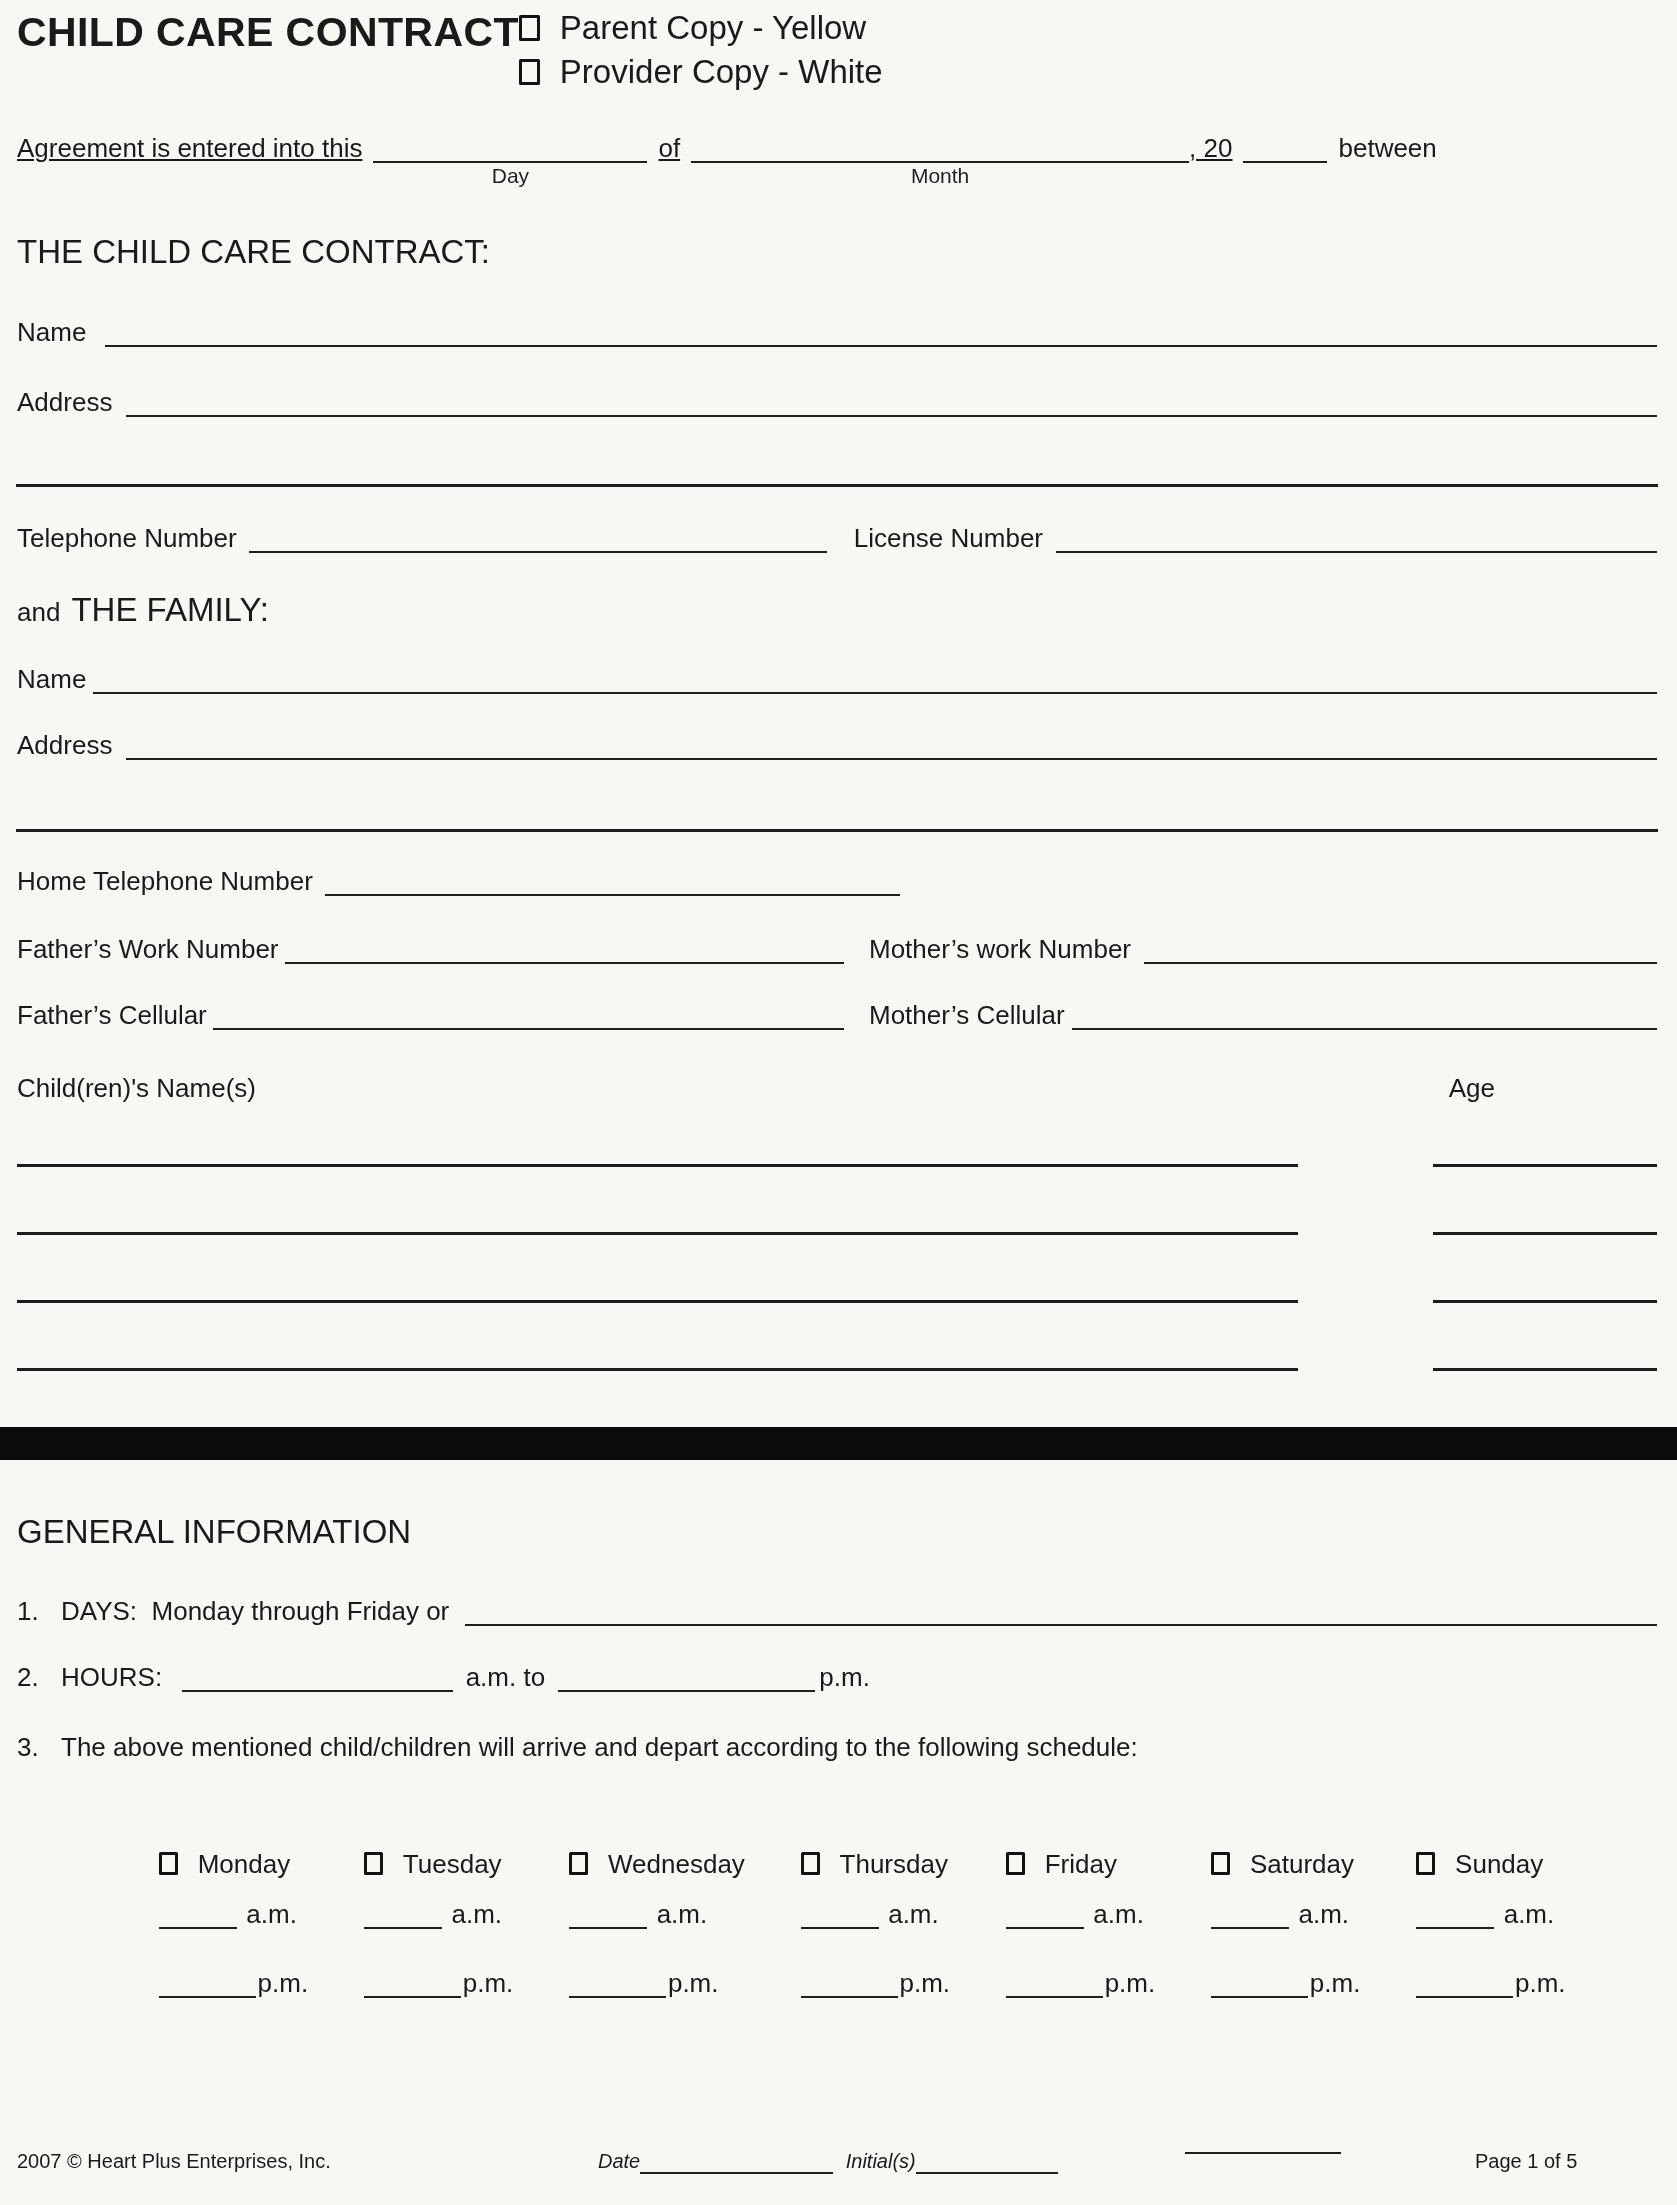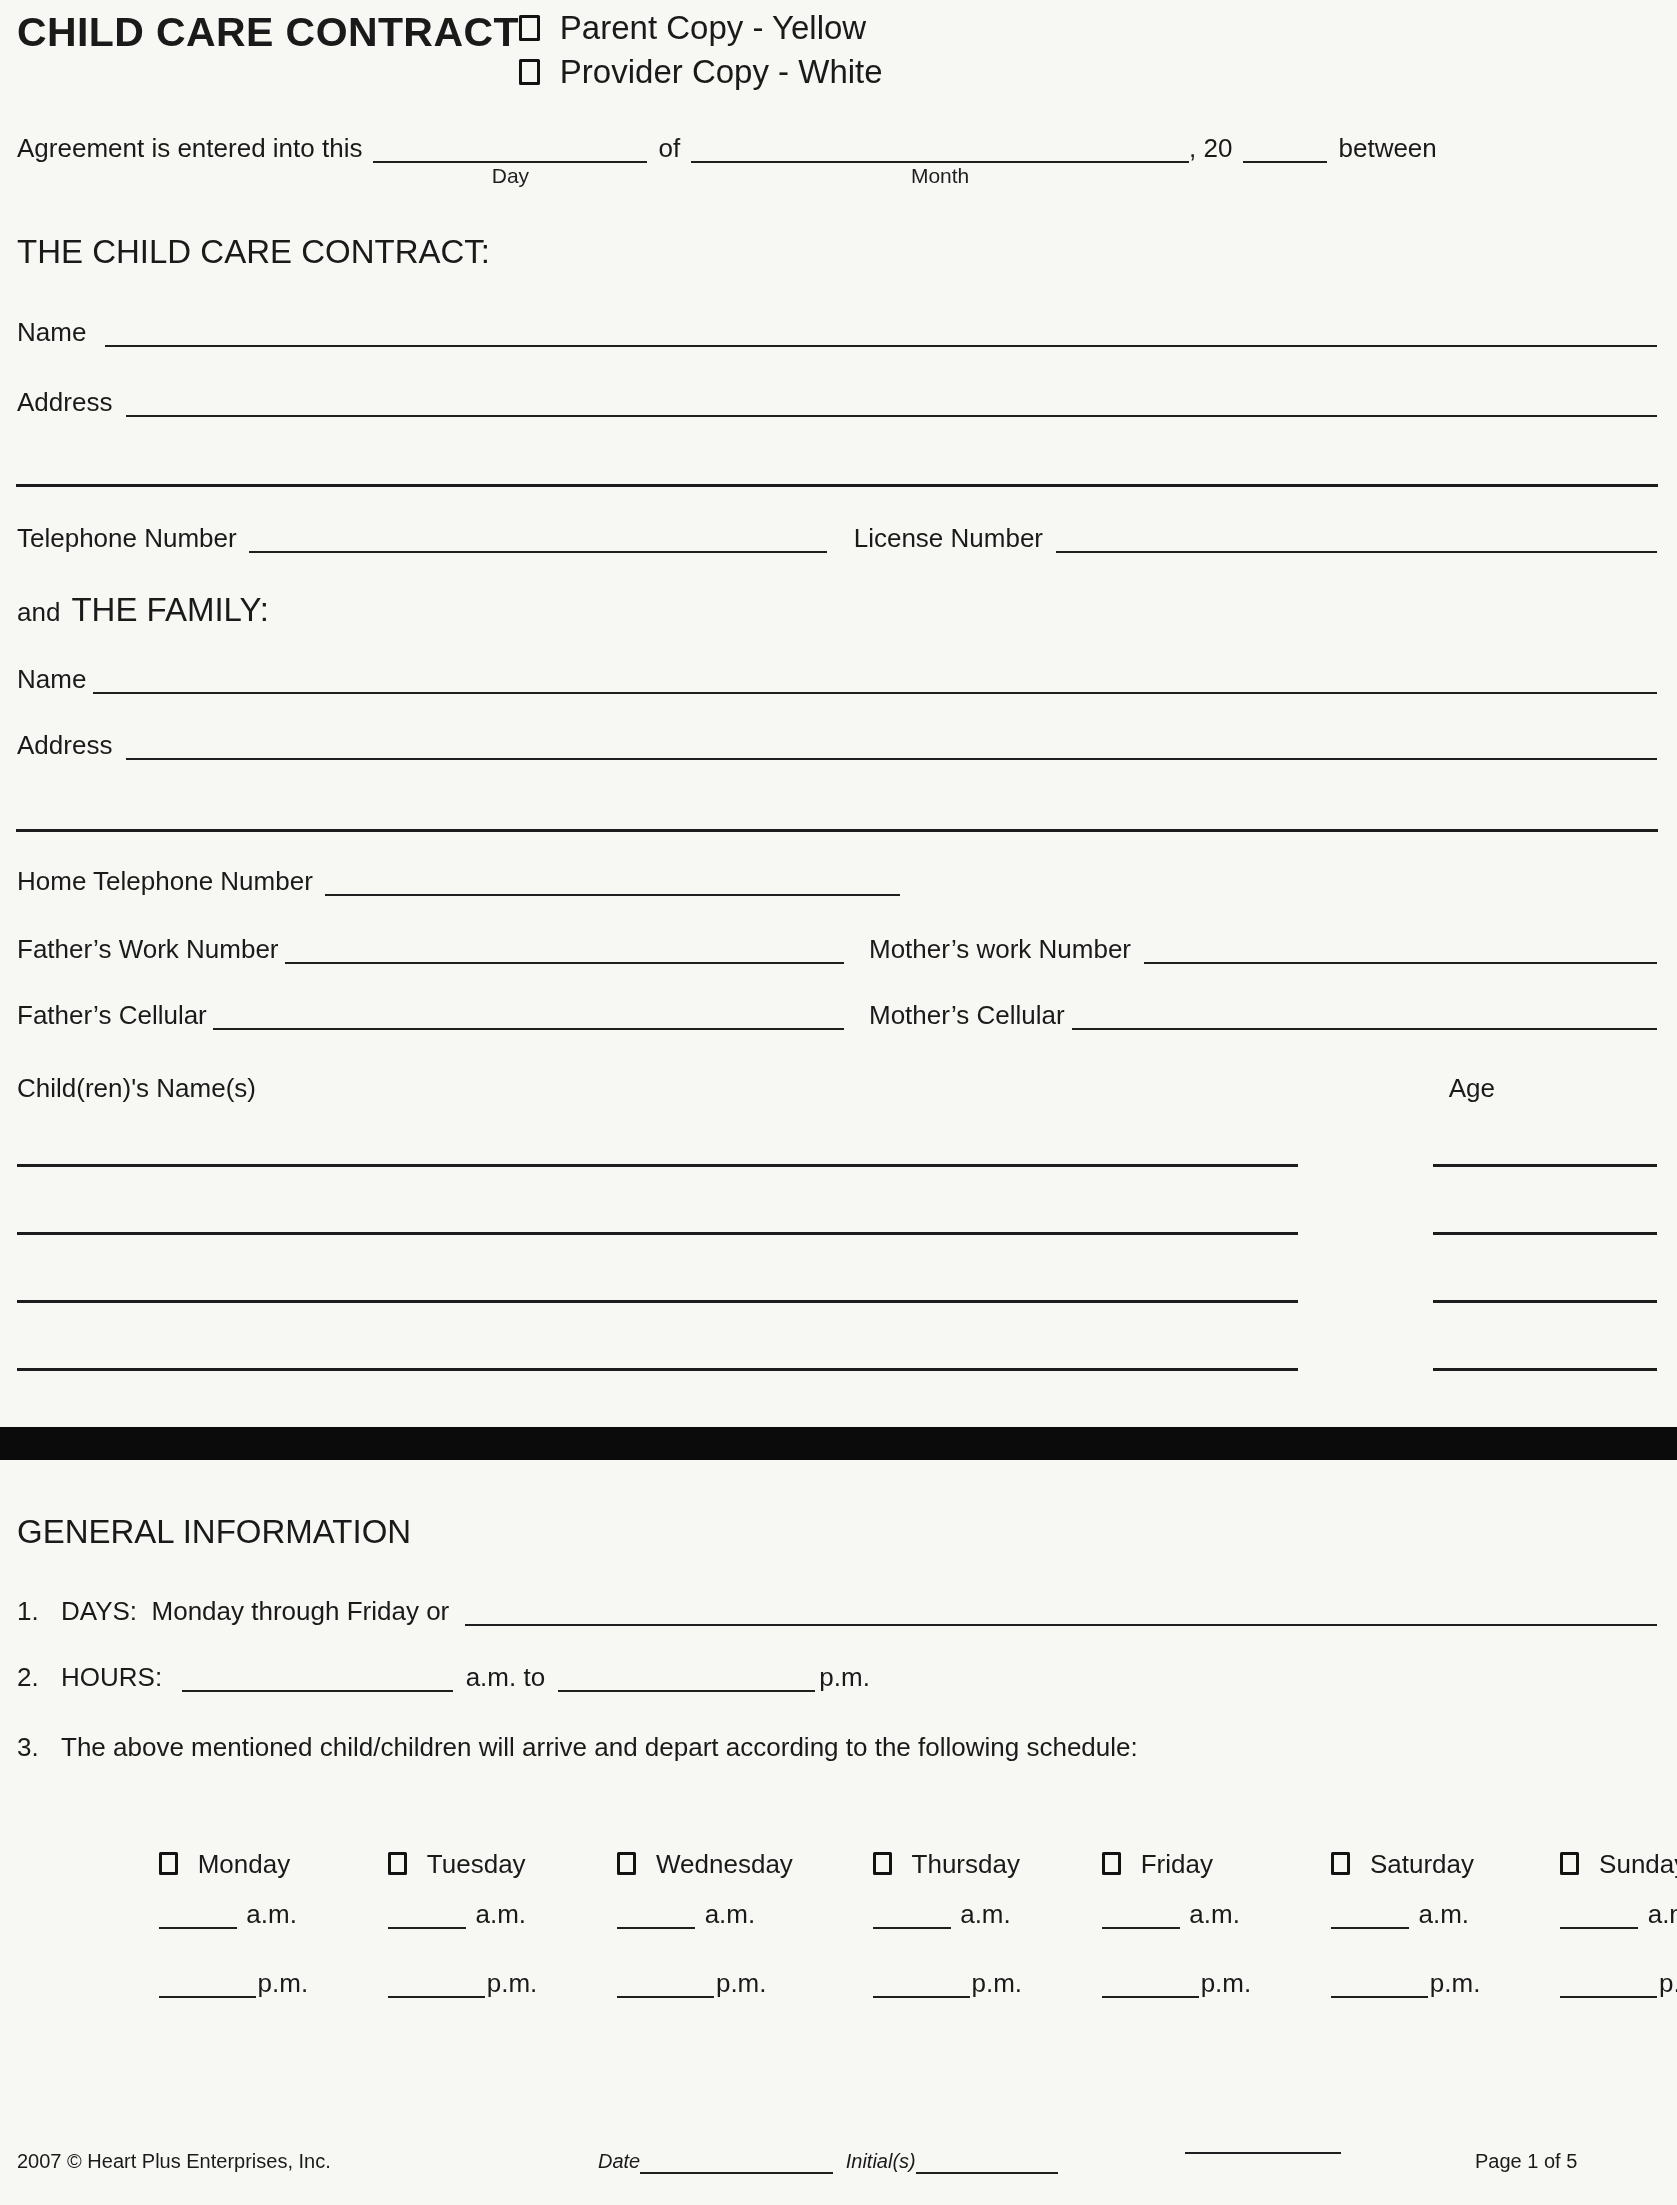--- a/index.html
+++ b/index.html
@@ -32,21 +32,21 @@
          border-radius: 1.6px; background: transparent; flex: none; }
   .cbx.small { width: 18.7px; height: 22.6px; }
 
   
   .r-header { top: 7.8px; justify-content: flex-start; align-items: flex-start; }
   .copies { display: flex; flex-direction: column; gap: 4.7px; margin-right: 3.1px; }
   .copy-row { display: flex; align-items: center; gap: 20px; font-size: 33px; line-height: 40px; }
 
   
   .r-agreement { top: 131px; }
-  .gap-r { margin-right: 11px; }
+  .gap-r { margin-right: 11px; text-decoration: underline; }
 
   
   .r-provider-h { top: 232px; }
   .r-p-name  { top: 315px; }
   .r-p-addr  { top: 385px; }
   .hr-p2     { top: 484px; }
   .r-phone   { top: 521px; }
   .r-family-h{ top: 590px; }
   .and-word  { font-size: 26px; margin-right: 11px; }
   .r-f-name  { top: 662px; }
@@ -72,21 +72,21 @@
 
   
   .r-gi-h  { top: 1512px; }
   .r-item1 { top: 1594px; }
   .r-item2 { top: 1660px; }
   .r-item3 { top: 1730px; }
   .num { flex: none; width: 44px; }
 
   
   .schedule { position: absolute; top: 1830px; left: 17px; right: 28px;
-              display: flex; gap: 80px; padding-left: 142px; }
+              display: flex; gap: 56px; padding-left: 142px; }
   .day-col { display: flex; flex-direction: column; }
   .day-head { display: flex; align-items: center; gap: 20px; height: 67px; }
   .t-row { height: 69px; display: flex; align-items: baseline; }
   .am-blank { width: 78px; margin-right: 9.3px; }
   .pm-blank { width: 97px; margin-right: 1.6px; }
 
   
   .footer { position: absolute; top: 2146px; left: 17px; right: 20px; height: 50px; font-size: 20px; line-height: 31px; }
   .f-abs { position: absolute; top: 0; display: flex; align-items: baseline; }
   .f-copy  { left: 0; }

